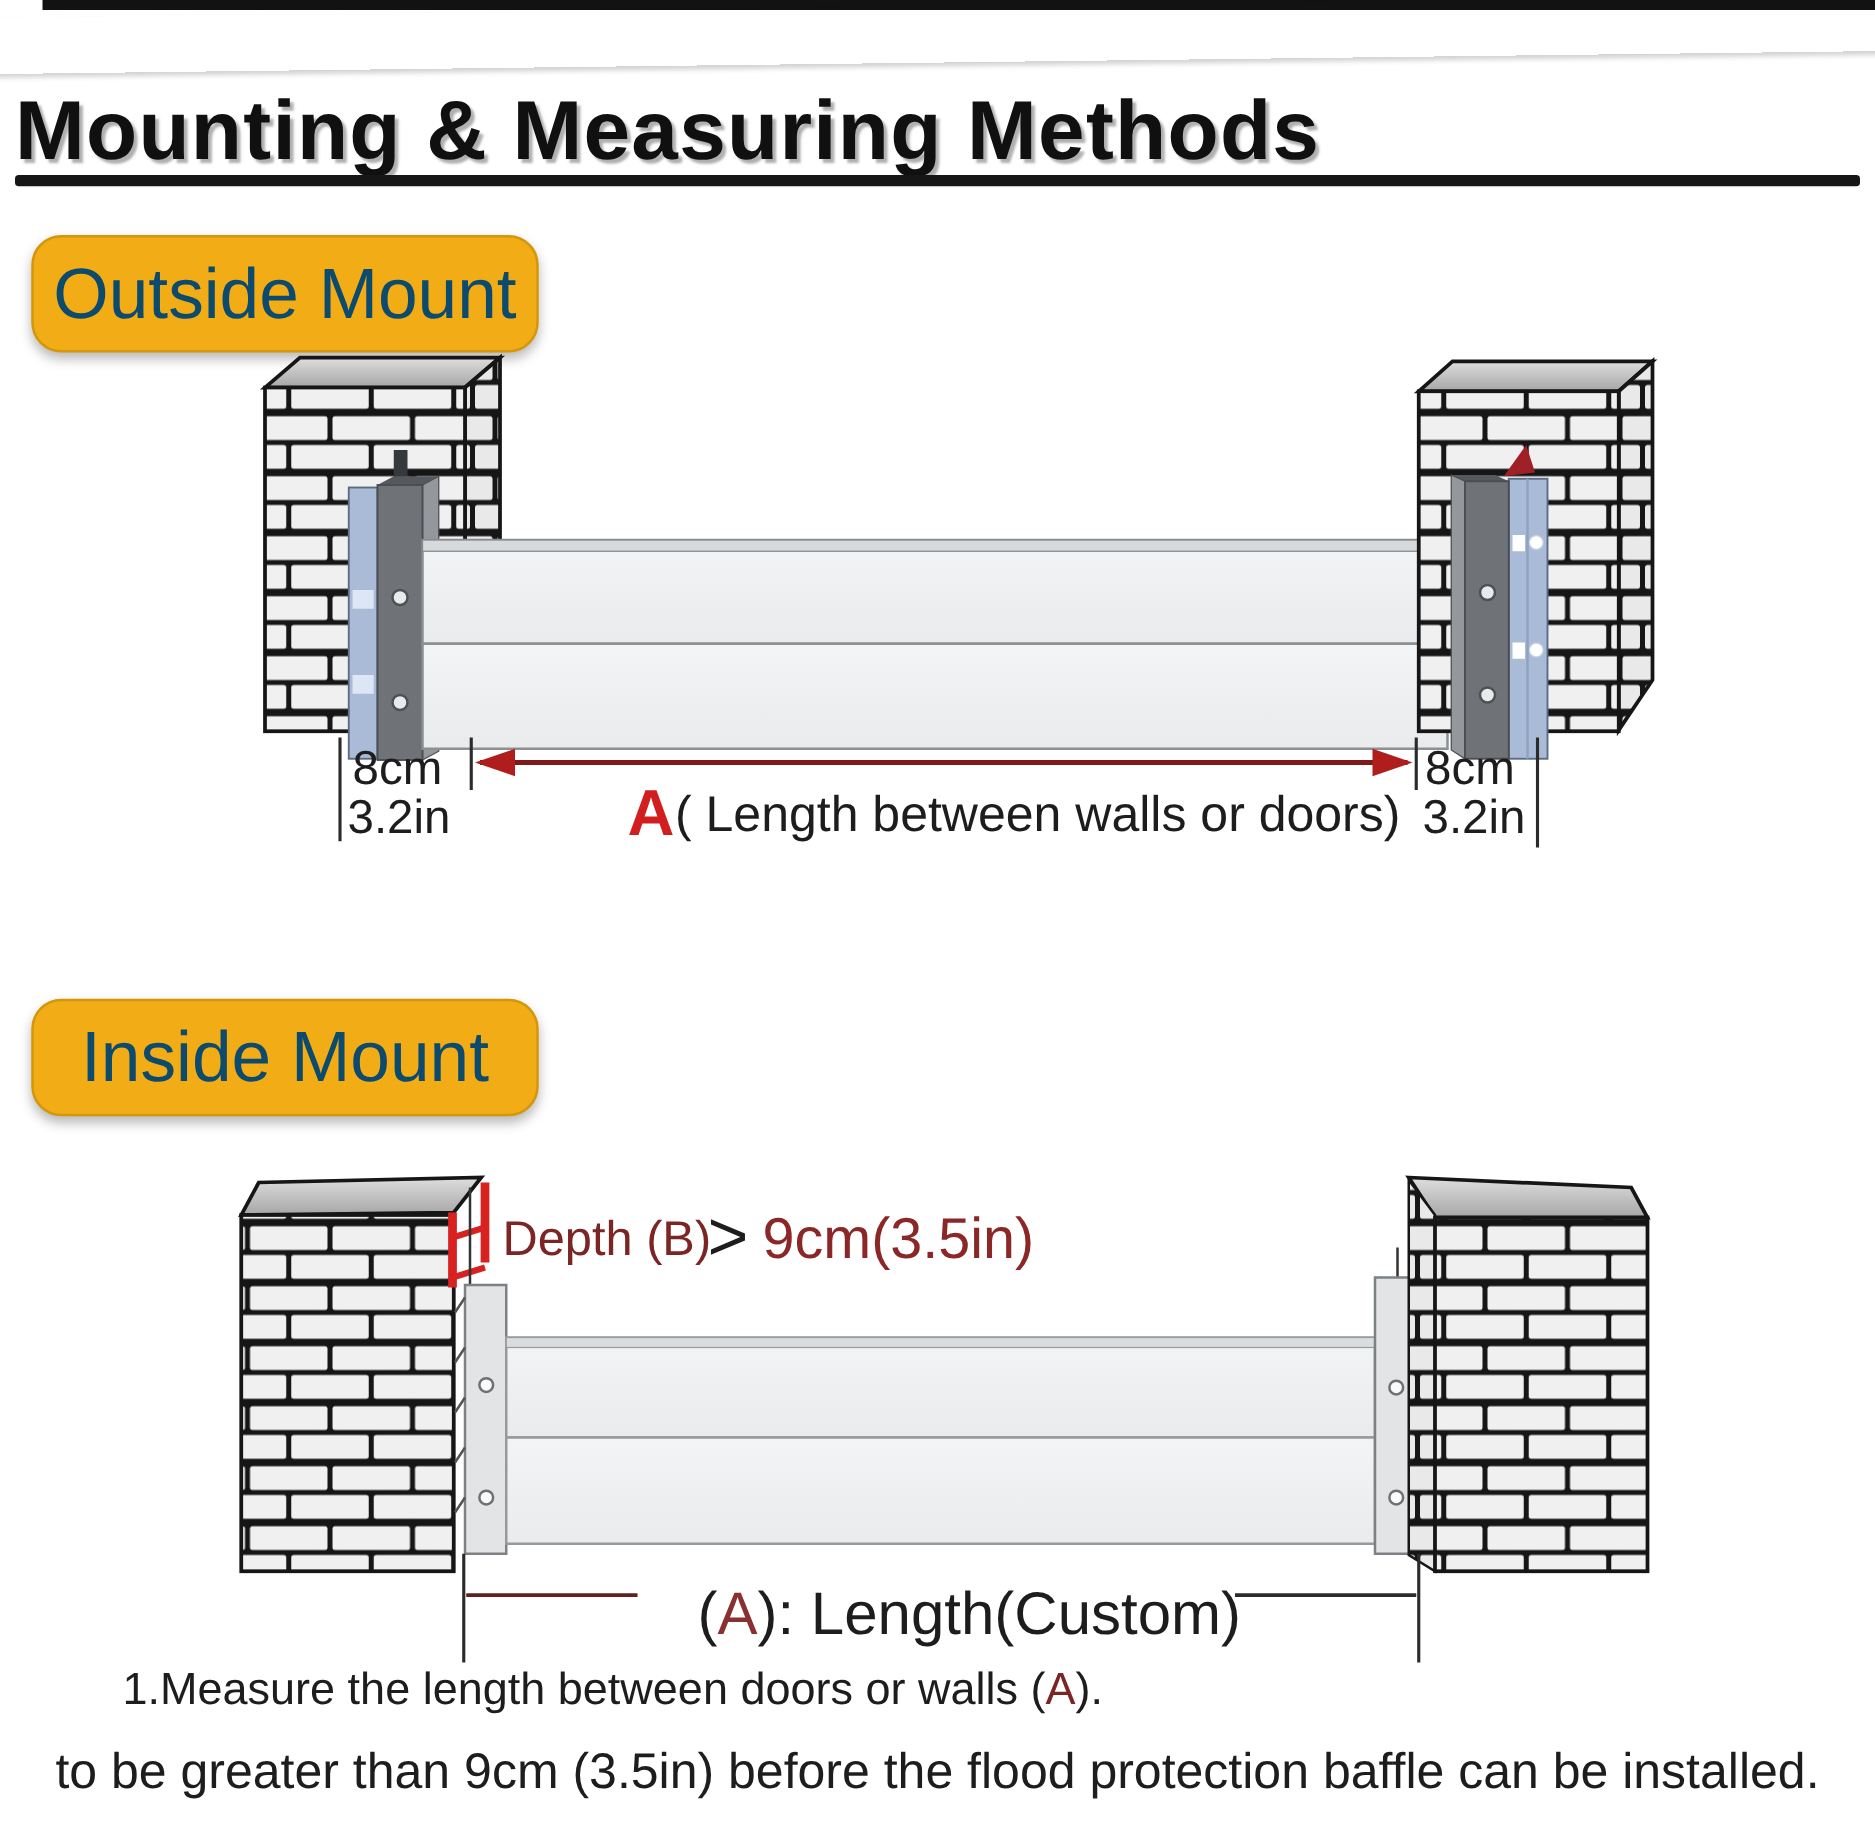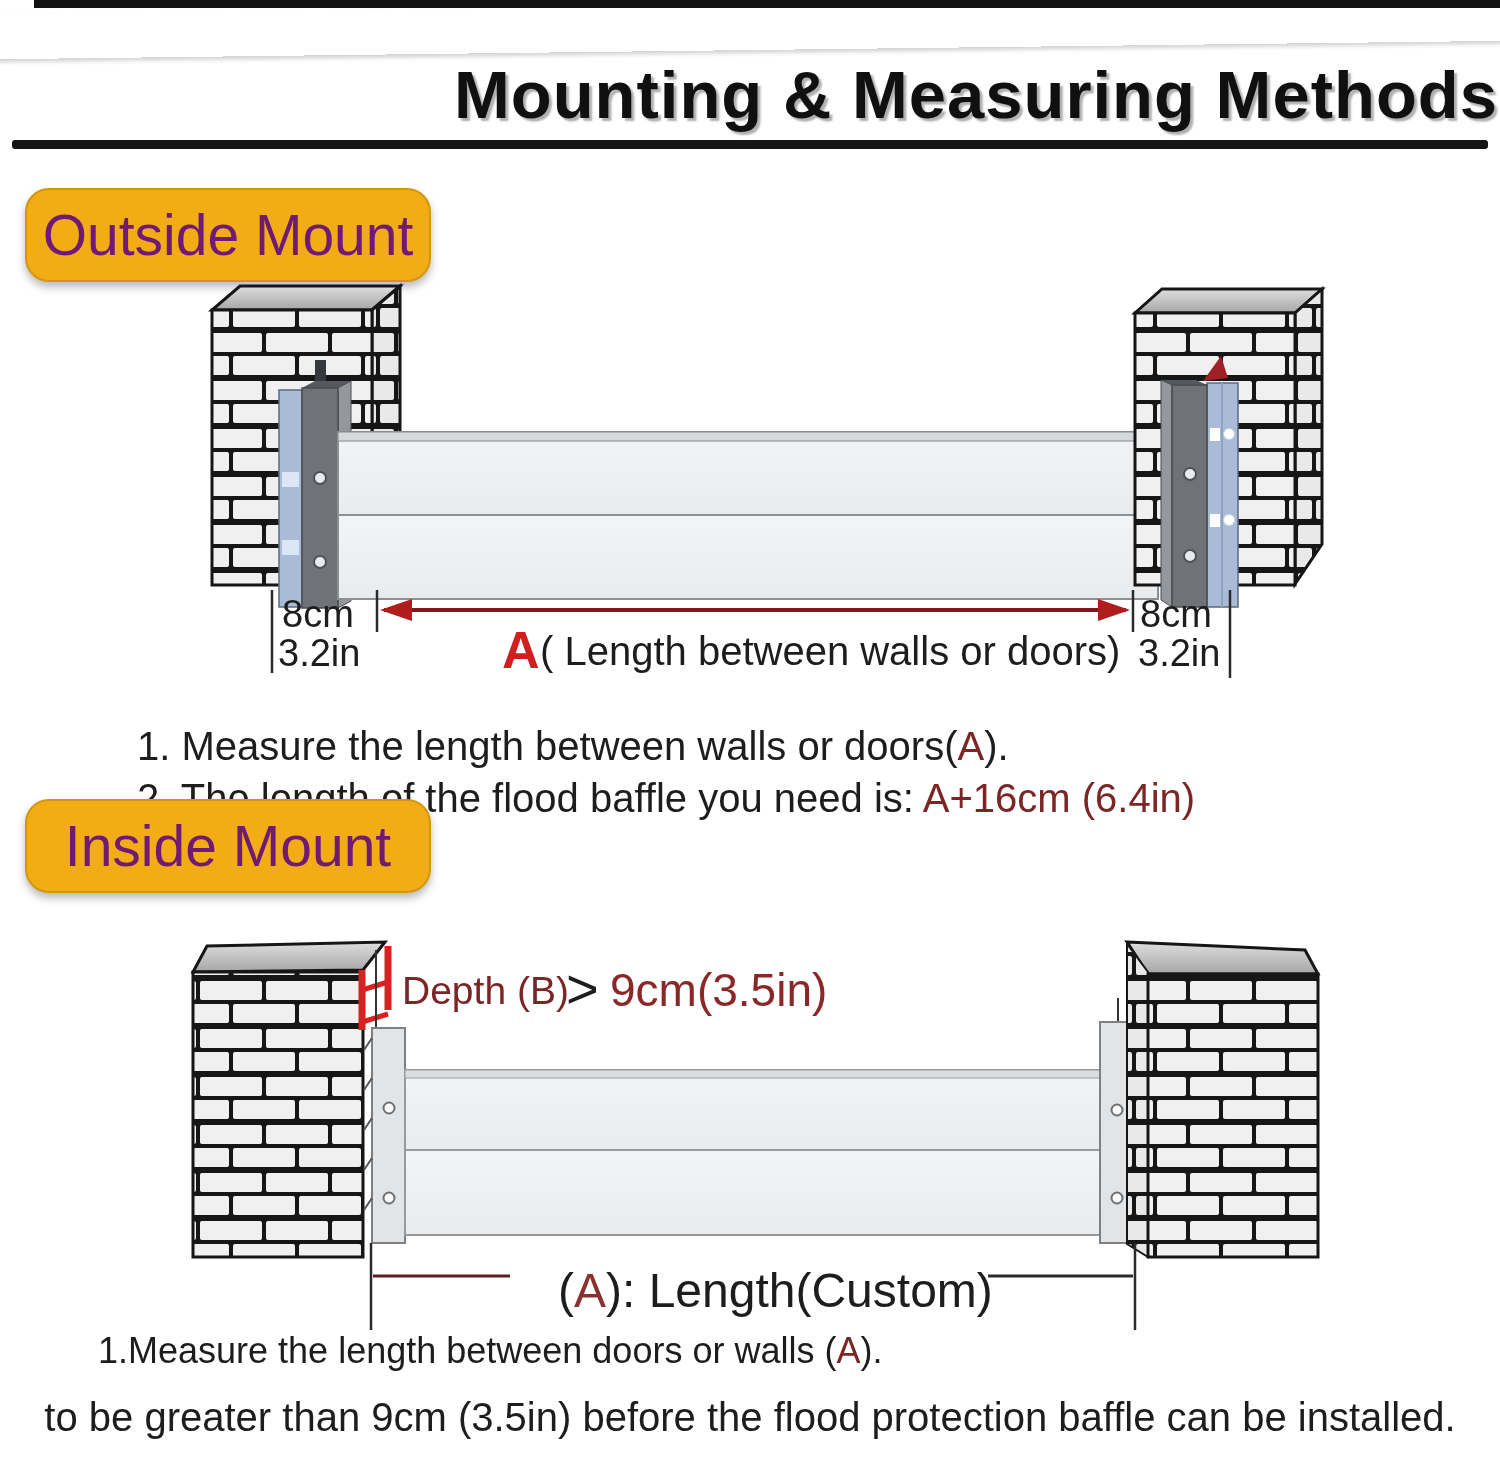--- a/index.html
+++ b/index.html
@@ -5,29 +5,29 @@
   html,body{margin:0;padding:0;background:#fff;}
   .stage{position:relative;width:1500px;height:1475px;background:#ffffff;overflow:hidden;
          font-family:"Liberation Sans",sans-serif;color:#1d1d1d;}
   svg text{font-family:"Liberation Sans",sans-serif;}
 
   
   .top-bar{position:absolute;top:0;left:34px;width:1466px;height:8px;background:#121212;}
   .hazard-band{position:absolute;top:5px;left:-26px;width:1562px;height:45px;
 ated       background:repeating-linear-gradient(110deg,#F2B50C 0 80px,#151515 80px 160px);
        transform:rotate(-0.7deg);box-shadow:0 3px 4px rgba(0,0,0,0.18);}
-  .page-title{position:absolute;top:54px;left:0;right:0;margin:2px;text-align:right;
+  .page-title{position:absolute;top:54px;left:0;right:0;margin:12px;text-align:left;
        font-size:67px;font-weight:700;letter-spacing:1px;color:#101010;
        text-shadow:3px 3px 2px rgba(110,110,110,0.55);}
   .title-rule{position:absolute;top:140px;left:12px;width:1476px;height:9px;background:#161616;border-radius:3px;}
 
   
   .badge{position:absolute;left:25px;width:402px;height:90px;background:#F2AC15;
        border:2px solid #D4960A;border-radius:24px;display:flex;align-items:center;justify-content:center;
-       font-size:57px;color:#701a75;box-shadow:0 5px 9px rgba(0,0,0,0.28);}
+       font-size:57px;color:#0c4a6e;box-shadow:0 5px 9px rgba(0,0,0,0.28);}
   .badge-outside{top:188px;}
   .badge-inside{top:799px;}
 
   .diagram{position:absolute;left:0;width:1500px;}
   .diagram-outside{top:282px;height:430px;}
   .diagram-inside{top:930px;height:440px;}
 
   
   .steps-outside{position:absolute;left:137px;top:720px;font-size:40px;line-height:52px;white-space:nowrap;}
   .steps-inside-1{position:absolute;left:98px;top:1330px;font-size:36px;white-space:nowrap;}
@@ -131,24 +131,20 @@
     </g>
 
     <text x="282" y="345" font-size="38" fill="#1D1D1D">8cm</text>
     <text x="278" y="384" font-size="38" fill="#1D1D1D">3.2in</text>
     <text x="1140" y="345" font-size="38" fill="#1D1D1D">8cm</text>
     <text x="1138" y="384" font-size="38" fill="#1D1D1D">3.2in</text>
     <text x="502" y="386" font-size="52" font-weight="bold" fill="#D11F1F">A</text>
     <text x="540" y="383" font-size="40" fill="#1D1D1D">( Length between walls or doors)</text>
   </svg>
 
-  <div class="steps-outside">
-    <div><span>1. Measure the length between walls or doors(</span><span class="maroon">A</span><span>).</span></div>
-    <div><span>2. The length of the flood baffle you need is: </span><span class="maroon">A+16cm (6.4in)</span></div>
-  </div>
 
   <div class="badge badge-inside">
     <span>Inside Mount</span>
   </div>
 
   <svg class="diagram diagram-inside" viewBox="0 0 1500 440">
 
     <g>
       <polygon points="193,42 363,40 385,12 207,16" fill="url(#topFace)" stroke="#161616" stroke-width="3"></polygon>
       <rect x="193" y="42" width="170" height="285" fill="url(#brick)" stroke="#161616" stroke-width="3"></rect>

